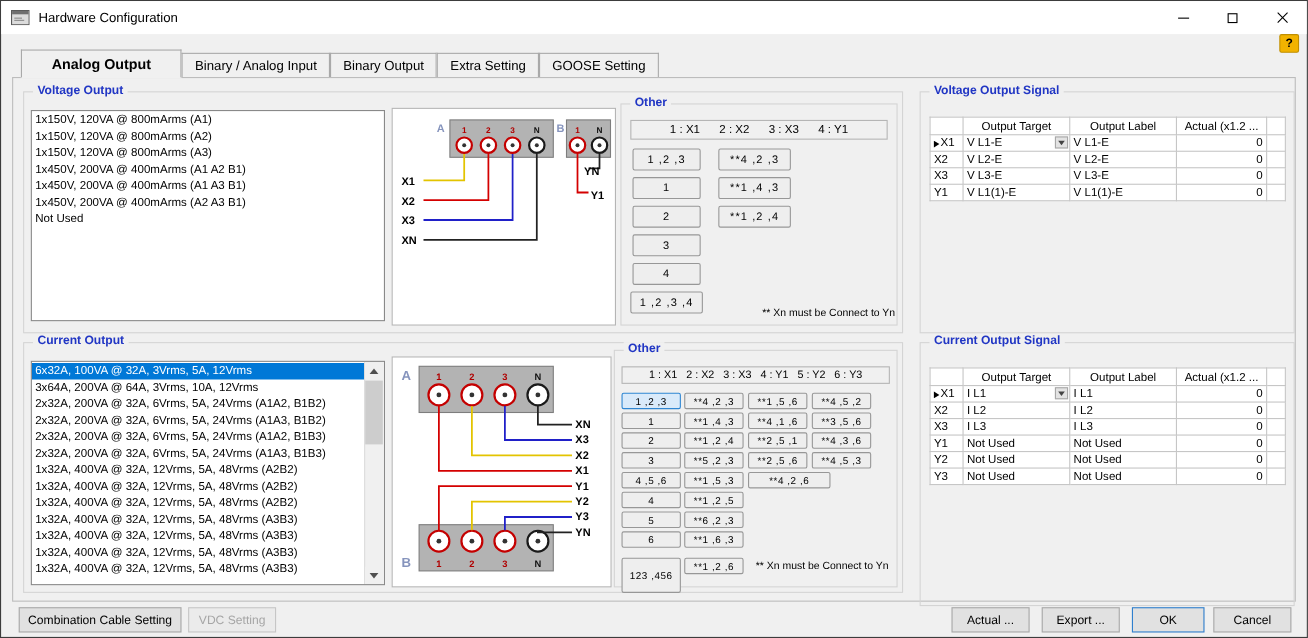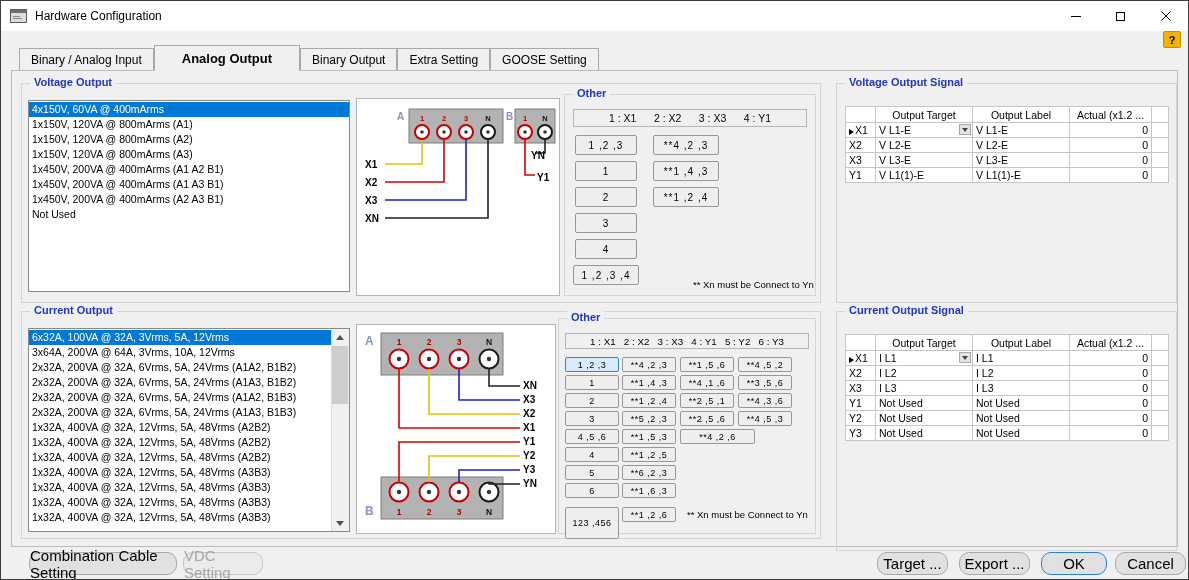--- a/index.html
+++ b/index.html
@@ -69,21 +69,21 @@
   .sig-table th{border:1px solid #c6c6c6;font-weight:normal;font-size:10.5px;height:15px;padding:0 2px;overflow:hidden;white-space:nowrap;text-align:center;}
   .sig-table td{border:1px solid #c6c6c6;font-size:10.5px;height:14px;padding:0 3px;white-space:nowrap;overflow:hidden;}
   .sig-table .num{text-align:right;}
   .rowhdr{padding-left:2px;}
   .marker{display:inline-block;width:0;height:0;border-left:5px solid #000;border-top:3.5px solid transparent;border-bottom:3.5px solid transparent;margin-right:1px;vertical-align:-1px;}
   .combo-cell{position:relative;padding-right:15px;}
   .combo-arrow{position:absolute;right:1px;top:1px;width:12px;height:11px;background:#e3e3e3;border:1px solid #a8a8a8;box-sizing:border-box;display:flex;align-items:center;justify-content:center;}
   .combo-arrow::after{content:"";width:0;height:0;border-left:3px solid transparent;border-right:3px solid transparent;border-top:4px solid #444;}
 
   
-  .btn{position:absolute;box-sizing:border-box;background:#e1e1e1;border:1px solid #a9a9a9;border-radius:10px;font-size:15px;display:flex;align-items:center;justify-content:center;z-index:4;margin-left:12px;}
+  .btn{position:absolute;box-sizing:border-box;background:#e1e1e1;border:1px solid #a9a9a9;border-radius:0;font-size:11px;display:flex;align-items:center;justify-content:center;z-index:4;}
   .btn.default{border:1px solid #2f7fce;}
   .btn.disabled{color:#a6a6a6;background:#ebebeb;border-color:#c6c6c6;}
 </style>
 </head>
 <body>
 
 <div class="window">
 
   <div class="titlebar">
     <span class="app-icon">
@@ -106,34 +106,33 @@
         <svg width="10" height="10">
             <path d="M0.5 0.5 L9.5 9.5 M9.5 0.5 L0.5 9.5" stroke="#000" stroke-width="1"></path>
           </svg>
       </div>
     </div>
   </div>
 
   <div class="help-btn">?</div>
 
   <div class="tabs">
+    <div class="tab active">Analog Output</div>
     <div class="tab">Binary / Analog Input</div>
-    <div class="tab active">Analog Output</div>
     <div class="tab">Binary Output</div>
     <div class="tab">Extra Setting</div>
     <div class="tab">GOOSE Setting</div>
   </div>
   <div class="tab-page"></div>
 
   <div class="group" style="left:20px;top:82px;width:800px;height:220px;">
     <span class="group-title">Voltage Output</span>
 
     <div class="listbox" style="left:6px;top:16px;width:322px;height:192px;">
       <div class="list-inner">
-        <div class="list-item selected">4x150V, 60VA @ 400mArms</div>
         <div class="list-item">1x150V, 120VA @ 800mArms (A1)</div>
         <div class="list-item">1x150V, 120VA @ 800mArms (A2)</div>
         <div class="list-item">1x150V, 120VA @ 800mArms (A3)</div>
         <div class="list-item">1x450V, 200VA @ 400mArms (A1 A2 B1)</div>
         <div class="list-item">1x450V, 200VA @ 400mArms (A1 A3 B1)</div>
         <div class="list-item">1x450V, 200VA @ 400mArms (A2 A3 B1)</div>
         <div class="list-item">Not Used</div>
       </div>
     </div>
 
@@ -435,18 +434,18 @@
           <td>Not Used</td>
           <td class="num">0</td>
           <td></td>
         </tr>
       </tbody>
     </table>
   </div>
 
   <div class="btn" style="left:16px;top:551px;width:148px;height:23px;">Combination Cable Setting</div>
   <div class="btn disabled" style="left:170px;top:551px;width:80px;height:23px;">VDC Setting</div>
-  <div class="btn" style="left:864px;top:551px;width:71px;height:23px;">Target ...</div>
+  <div class="btn" style="left:864px;top:551px;width:71px;height:23px;">Actual ...</div>
   <div class="btn" style="left:946px;top:551px;width:71px;height:23px;">Export ...</div>
   <div class="btn default" style="left:1028px;top:551px;width:66px;height:23px;">OK</div>
   <div class="btn" style="left:1102px;top:551px;width:71px;height:23px;">Cancel</div>
 
 </div>
 
 </body></html>

